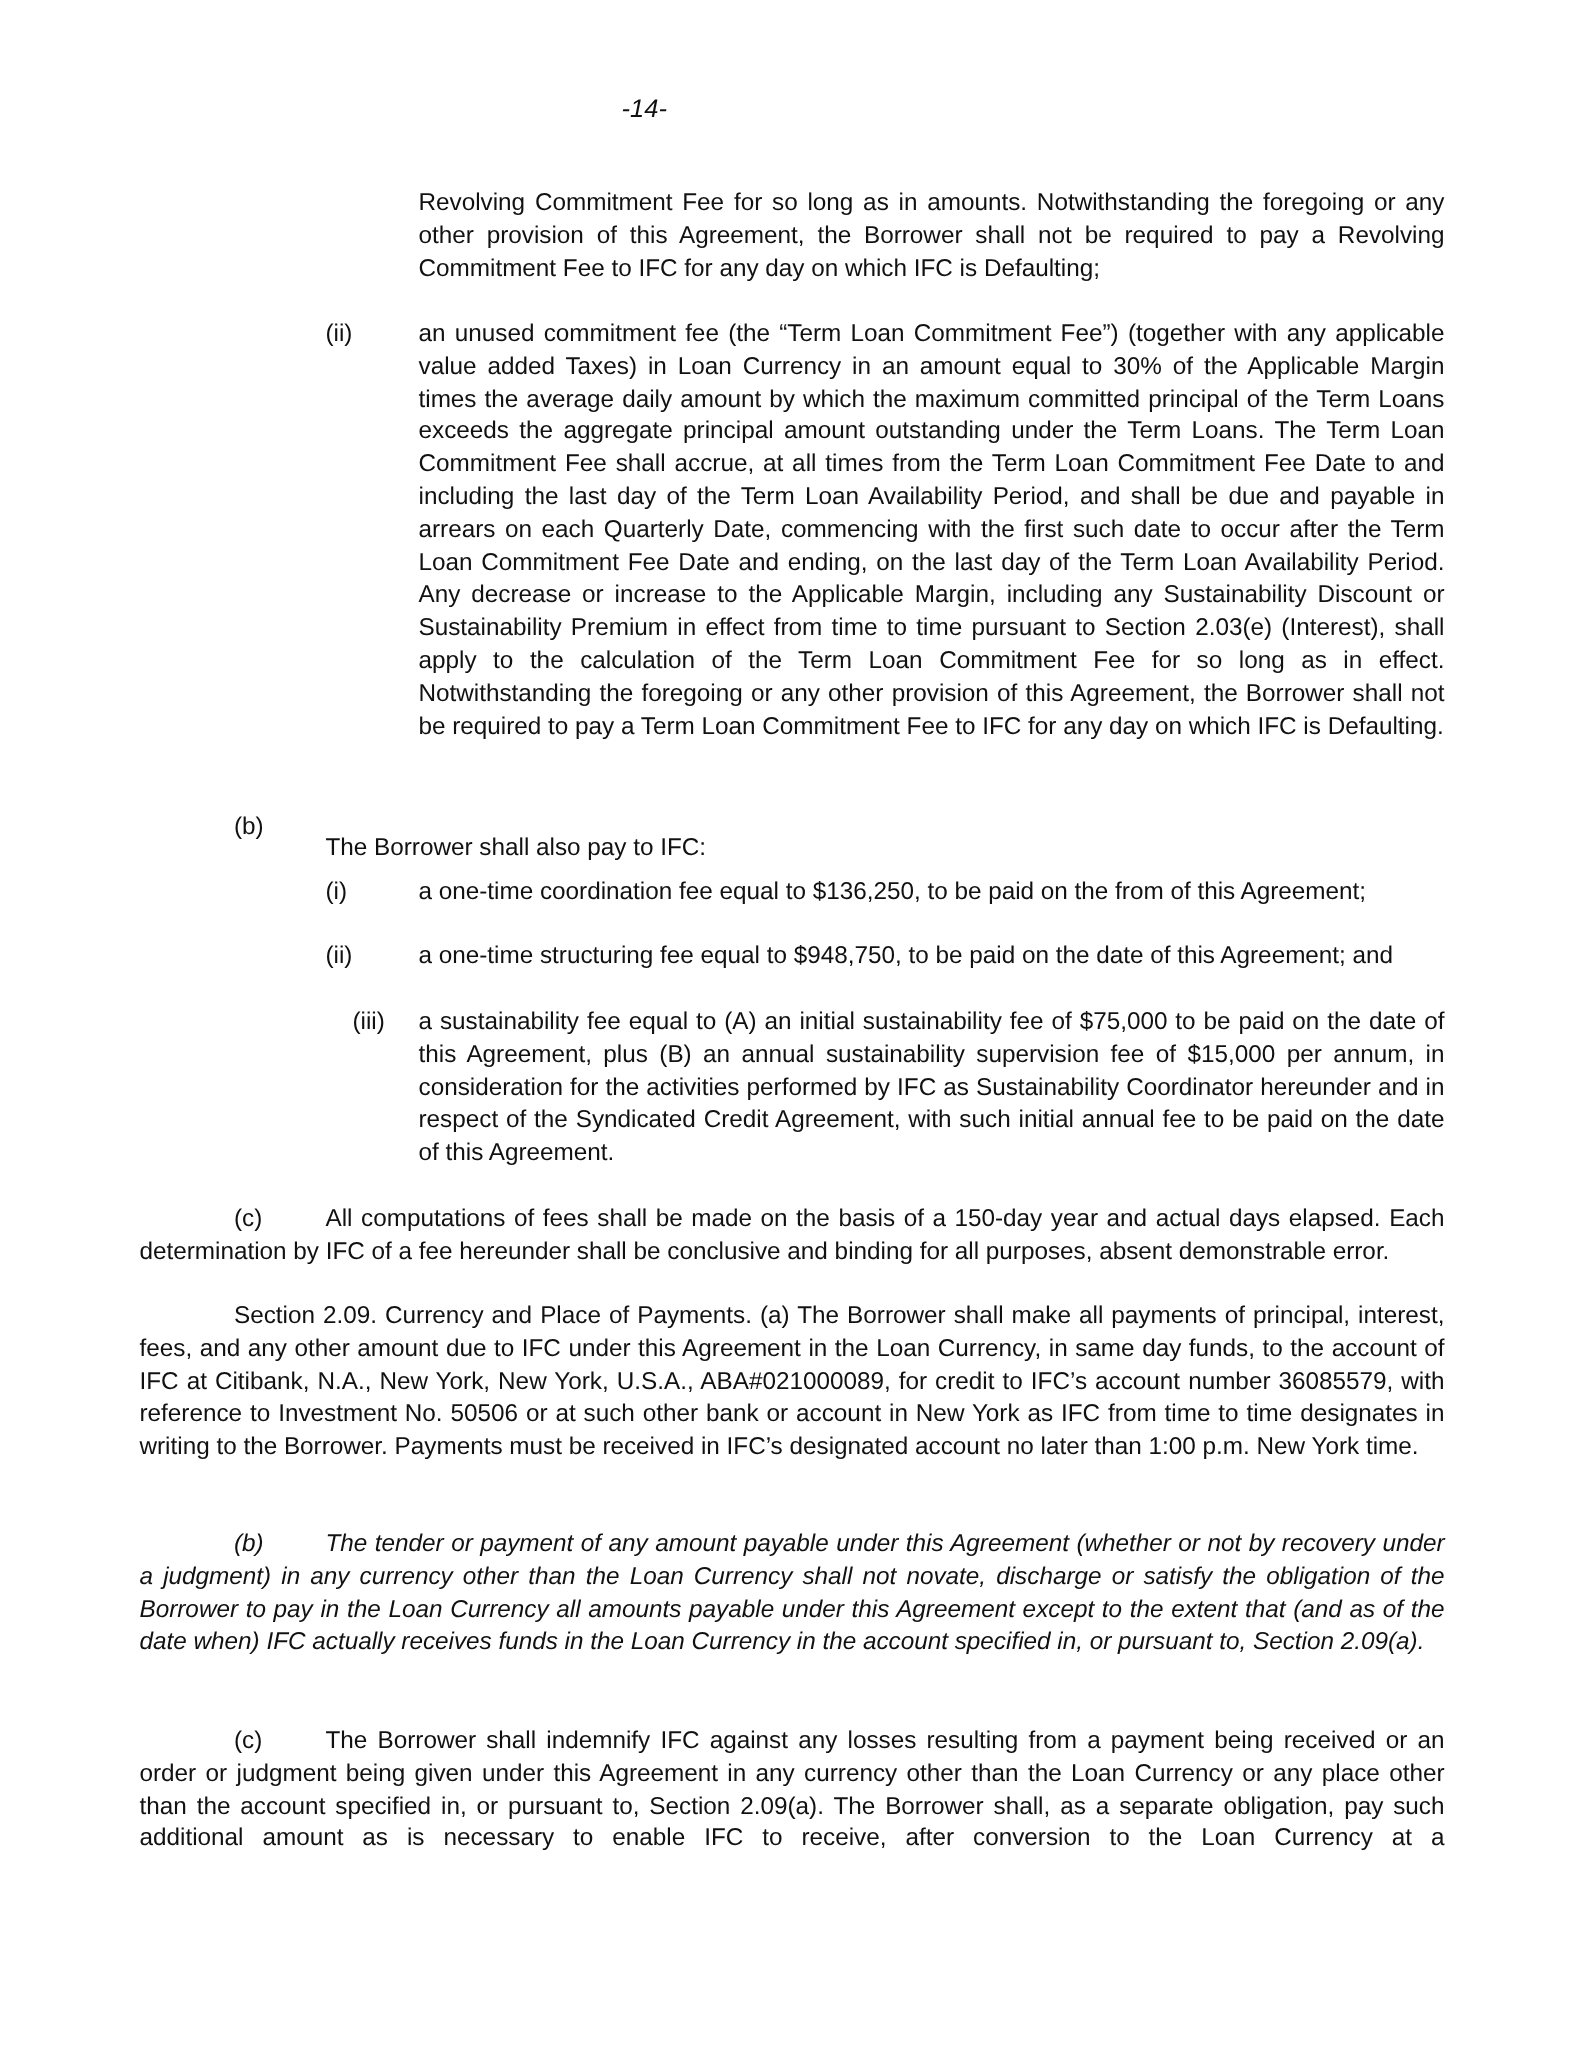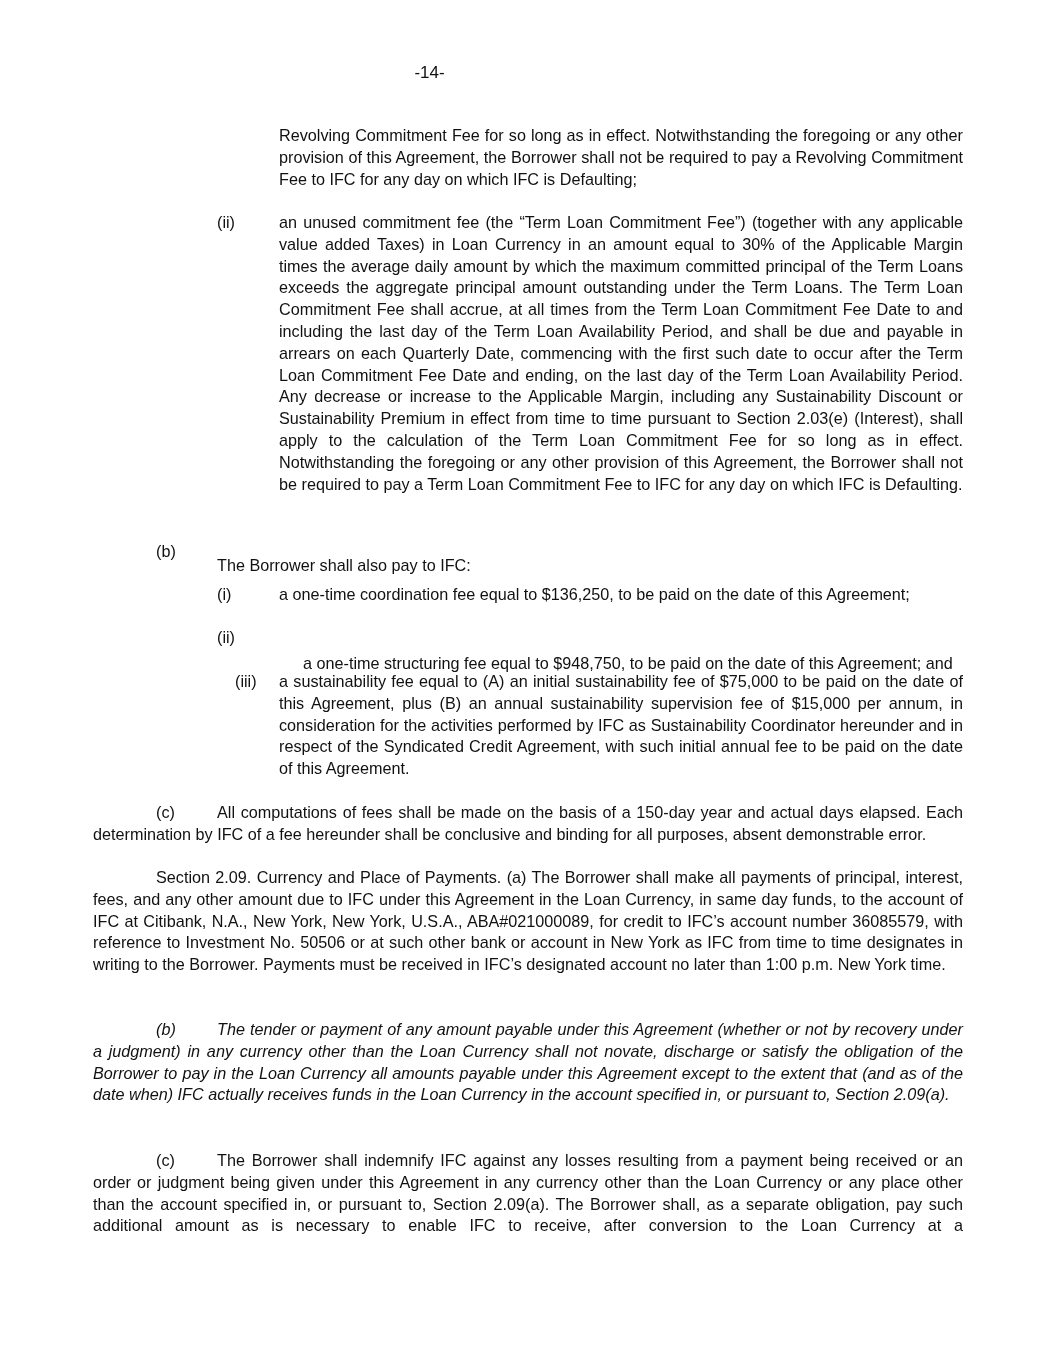--- a/index.html
+++ b/index.html
@@ -17,20 +17,21 @@
       font-size: 16.2px;
       line-height: 21.8px;
     }
     .page-number {
       position: absolute;
       top: 62px;
       left: 0;
       width: 859px;
       text-align: center;
       font-size: 17px;
+      font-style: italic;
     }
     .block {
       position: absolute;
       text-align: justify;
     }
     .block p { margin: 0; }
     .last-left { text-align-last: left; }
     .label {
       position: absolute;
     }
@@ -38,40 +39,40 @@
     .ind { display: inline-block; }
   </style>
 </head>
 <body>
 
 <div>
 
   <div class="page-number">-14-</div>
 
   <div class="block last-left" style="left:279px; top:125px; width:684px;">
-    <p>Revolving Commitment Fee for so long as in effect. Notwithstanding the foregoing or any other provision of this Agreement, the Borrower shall not be required to pay a Revolving Commitment Fee to IFC for any day on which IFC is Defaulting;</p>
+    <p>Revolving Commitment Fee for so long as in amounts. Notwithstanding the foregoing or any other provision of this Agreement, the Borrower shall not be required to pay a Revolving Commitment Fee to IFC for any day on which IFC is Defaulting;</p>
   </div>
 
   <span class="label" style="left:217px; top:212px;">(ii)</span>
   <div class="block last-left" style="left:279px; top:212px; width:684px;">
     <p>an unused commitment fee (the “Term Loan Commitment Fee”) (together with any applicable value added Taxes) in Loan Currency in an amount equal to 30% of the Applicable Margin times the average daily amount by which the maximum committed principal of the Term Loans exceeds the aggregate principal amount outstanding under the Term Loans. The Term Loan Commitment Fee shall accrue, at all times from the Term Loan Commitment Fee Date to and including the last day of the Term Loan Availability Period, and shall be due and payable in arrears on each Quarterly Date, commencing with the first such date to occur after the Term Loan Commitment Fee Date and ending, on the last day of the Term Loan Availability Period. Any decrease or increase to the Applicable Margin, including any Sustainability Discount or Sustainability Premium in effect from time to time pursuant to Section 2.03(e) (Interest), shall apply to the calculation of the Term Loan Commitment Fee for so long as in effect. Notwithstanding the foregoing or any other provision of this Agreement, the Borrower shall not be required to pay a Term Loan Commitment Fee to IFC for any day on which IFC is Defaulting.</p>
   </div>
 
   <span class="label" style="left:156px; top:541px;">(b)</span>
   <div class="block" style="left:217px; top:541px; width:746px;margin-top:14px;">
     <p>The Borrower shall also pay to IFC:</p>
   </div>
 
   <span class="label" style="left:217px; top:584px;">(i)</span>
   <div class="block last-left" style="left:279px; top:584px; width:684px;">
-    <p>a one-time coordination fee equal to $136,250, to be paid on the date of this Agreement;</p>
+    <p>a one-time coordination fee equal to $136,250, to be paid on the from of this Agreement;</p>
   </div>
 
   <span class="label" style="left:217px; top:627px;">(ii)</span>
-  <div class="block last-left" style="left:279px; top:653px; width:690px;margin-left:24px;">
+  <div class="block last-left" style="left:279px; top:627px; width:690px;">
     <p>a one-time structuring fee equal to $948,750, to be paid on the date of this Agreement; and</p>
   </div>
 
   <span class="label" style="left:235px; top:671px;">(iii)</span>
   <div class="block last-left" style="left:279px; top:671px; width:684px;">
     <p>a sustainability fee equal to (A) an initial sustainability fee of $75,000 to be paid on the date of this Agreement, plus (B) an annual sustainability supervision fee of $15,000 per annum, in consideration for the activities performed by IFC as Sustainability Coordinator hereunder and in respect of the Syndicated Credit Agreement, with such initial annual fee to be paid on the date of this Agreement.</p>
   </div>
 
   <div class="block last-left" style="left:93px; top:802px; width:870px;">
     <p><span class="ind" style="width:63px;"></span><span class="ind" style="width:61px;">(c)</span><span>All computations of fees shall be made on the basis of a 150-day year and actual days elapsed. Each determination by IFC of a fee hereunder shall be conclusive and binding for all purposes, absent demonstrable error.</span></p>

